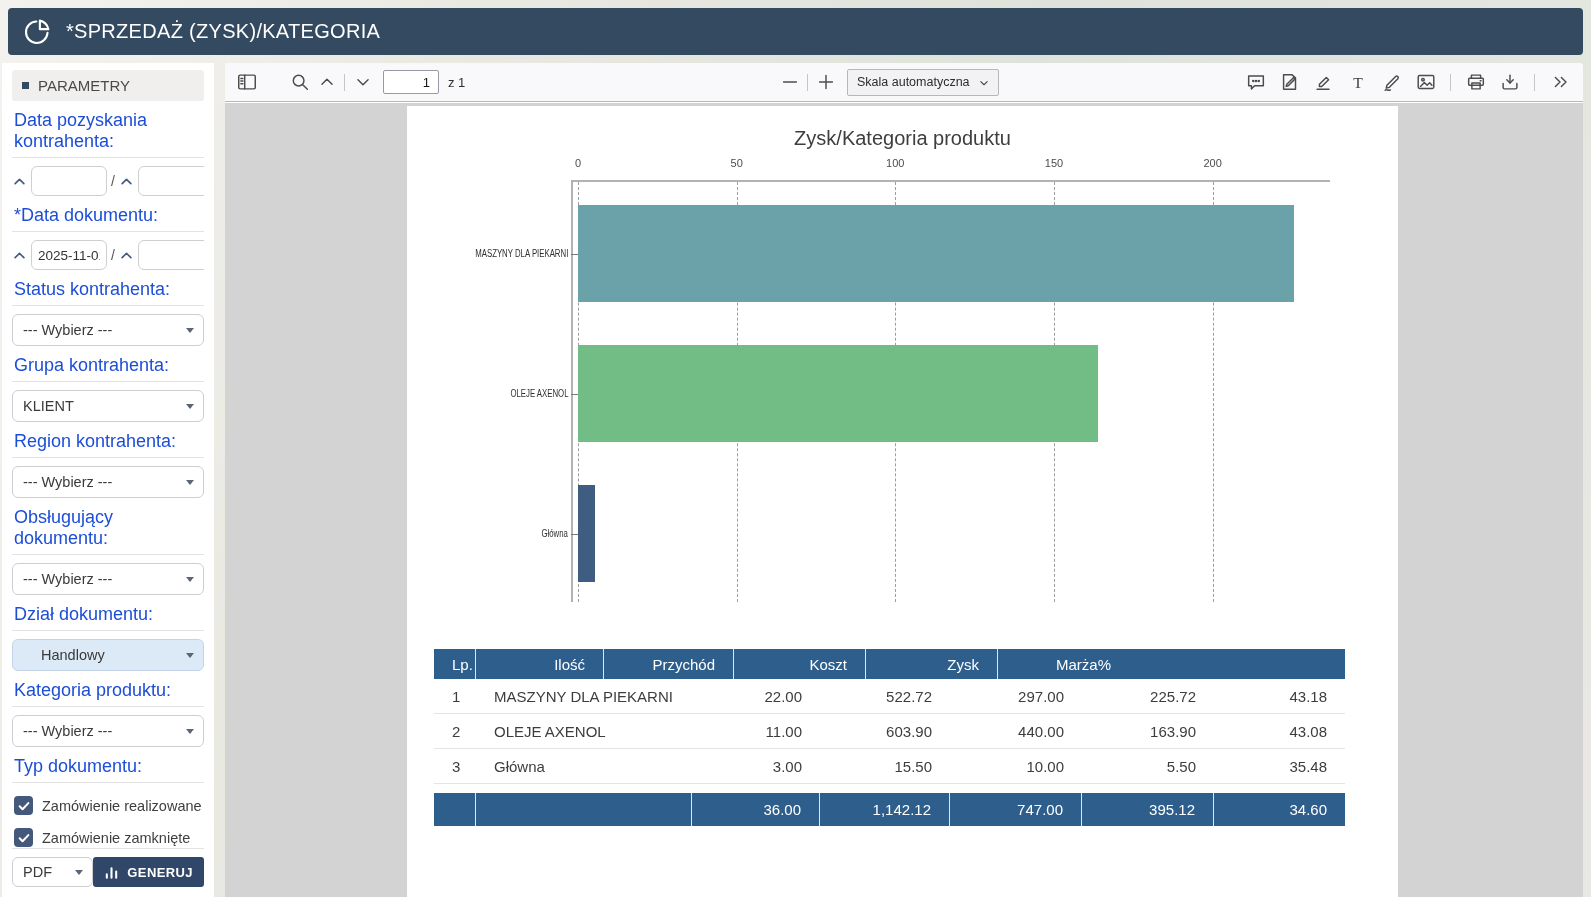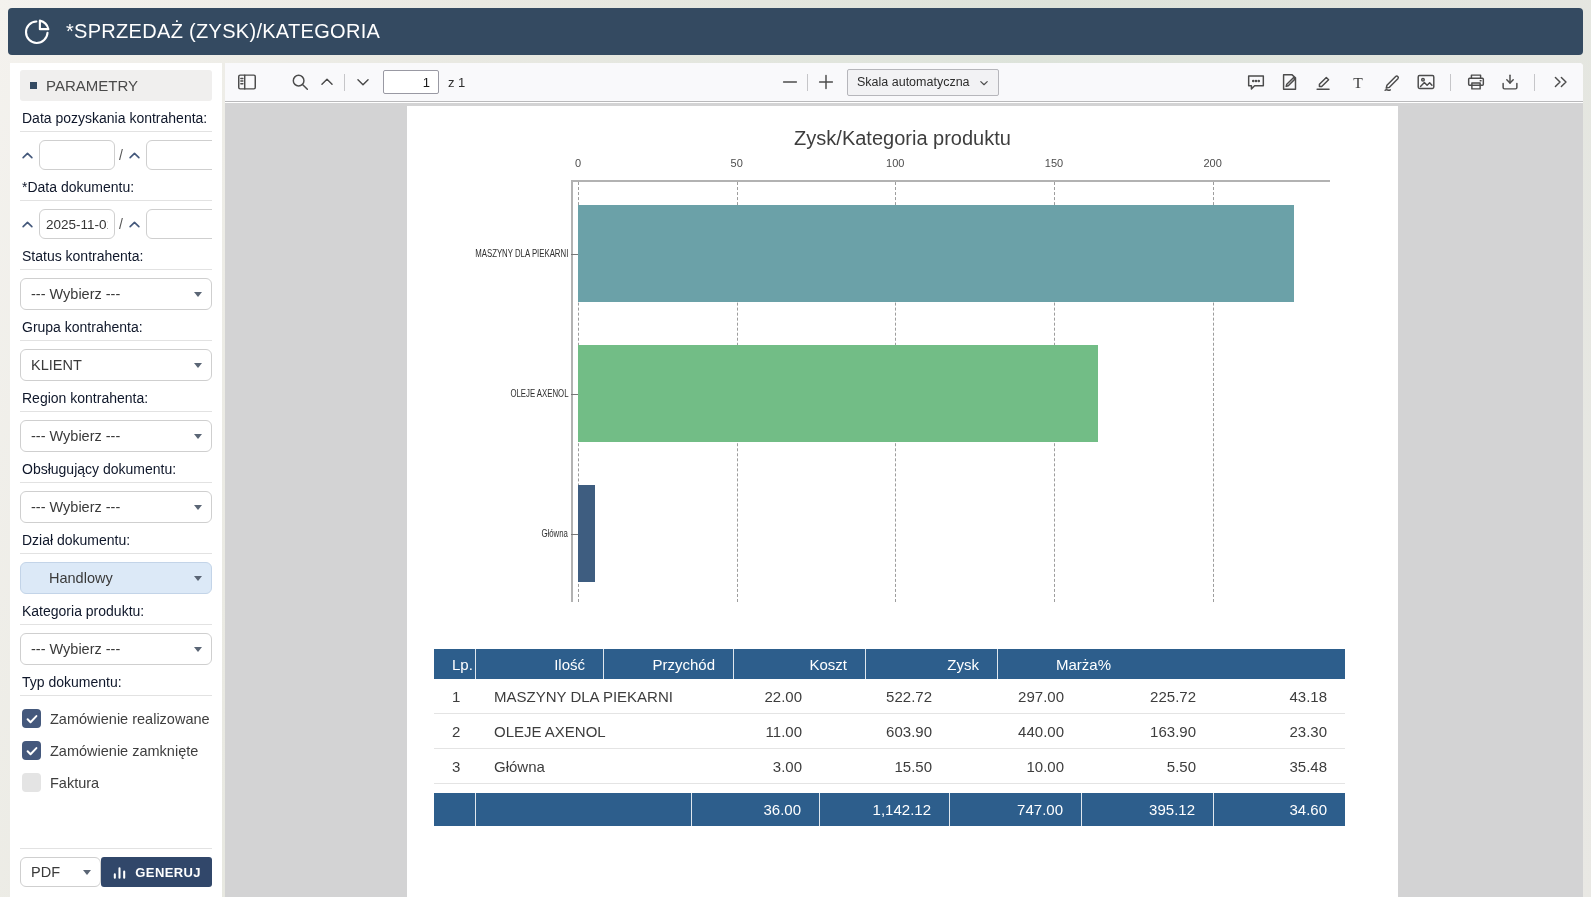--- a/index.html
+++ b/index.html
@@ -6,27 +6,27 @@
     font-family:"Liberation Sans","DejaVu Sans",sans-serif;
     background:linear-gradient(110deg,#f4f2ee 0%,#e9e9e2 25%,#dde3da 55%,#e9e8e4 100%);}
   .app{position:relative;width:100%;height:100%;}
 
   
   .app-header{position:absolute;left:8px;top:8px;right:8px;height:47px;background:#344a61;
     border-radius:4px;display:flex;align-items:center;padding:0 14px;box-sizing:border-box;color:#fff;}
   .app-title{font-size:20px;font-weight:normal;margin:0 0 0 14px;letter-spacing:.3px;}
 
   
-  .sidebar{position:absolute;left:10px;top:63px;width:212px;bottom:0;background:#fff;
+  .sidebar{position:absolute;left:2px;top:63px;width:212px;bottom:0;background:#fff;
     padding:7px 10px 10px;box-sizing:border-box;display:flex;flex-direction:column;}
   #sb-fields{flex:1;overflow:hidden;}
   .param-header{display:flex;align-items:center;gap:9px;background:#f0efee;border-radius:3px;
     height:31px;padding:0 10px;font-size:15px;color:#4a4a4a;flex:none;}
   .param-bullet{width:7px;height:7px;background:#344a61;flex:none;}
-  .field-label{font-size:14px;color:#0f172a;margin:9px 2px 5px;}
+  .field-label{font-size:18px;color:#1d4ed8;margin:9px 2px 5px;}
   .field-hr{border:none;border-top:1px solid #e2e2e2;margin:0 0 8px;}
   .date-row{display:flex;align-items:center;gap:4px;}
   .stepper{display:flex;align-items:center;justify-content:center;width:15px;cursor:pointer;flex:none;}
   .date-input{width:76px;height:30px;border:1px solid #cfcfcf;border-radius:6px;
     font-family:inherit;font-size:13.5px;padding:0 6px;color:#333;box-sizing:border-box;background:#fff;}
   .slash{font-size:14px;color:#555;}
   .selectbox{position:relative;display:flex;align-items:center;height:32px;border:1px solid #cfcfcf;
     border-radius:6px;background:#fff;padding:0 24px 0 10px;font-size:14.5px;color:#3a3a3a;cursor:pointer;
     box-sizing:border-box;white-space:nowrap;overflow:hidden;}
   .selectbox.hl{background:#dce9f7;border-color:#c3d4e8;padding-left:28px;}
@@ -432,21 +432,21 @@
               <div class="rt-cell num" style="width: 132px;">225.72</div>
               <div class="rt-cell num" style="width: 131px;">43.18</div>
             </div>
             <div class="rt-row rt-data">
               <div class="rt-cell" style="width: 42px;">2</div>
               <div class="rt-cell" style="width: 216px;">OLEJE AXENOL</div>
               <div class="rt-cell num" style="width: 128px;">11.00</div>
               <div class="rt-cell num" style="width: 130px;">603.90</div>
               <div class="rt-cell num" style="width: 132px;">440.00</div>
               <div class="rt-cell num" style="width: 132px;">163.90</div>
-              <div class="rt-cell num" style="width: 131px;">23.30</div>
+              <div class="rt-cell num" style="width: 131px;">43.08</div>
             </div>
             <div class="rt-row rt-data">
               <div class="rt-cell" style="width: 42px;">3</div>
               <div class="rt-cell" style="width: 216px;">Główna</div>
               <div class="rt-cell num" style="width: 128px;">3.00</div>
               <div class="rt-cell num" style="width: 130px;">15.50</div>
               <div class="rt-cell num" style="width: 132px;">10.00</div>
               <div class="rt-cell num" style="width: 132px;">5.50</div>
               <div class="rt-cell num" style="width: 131px;">35.48</div>
             </div>

